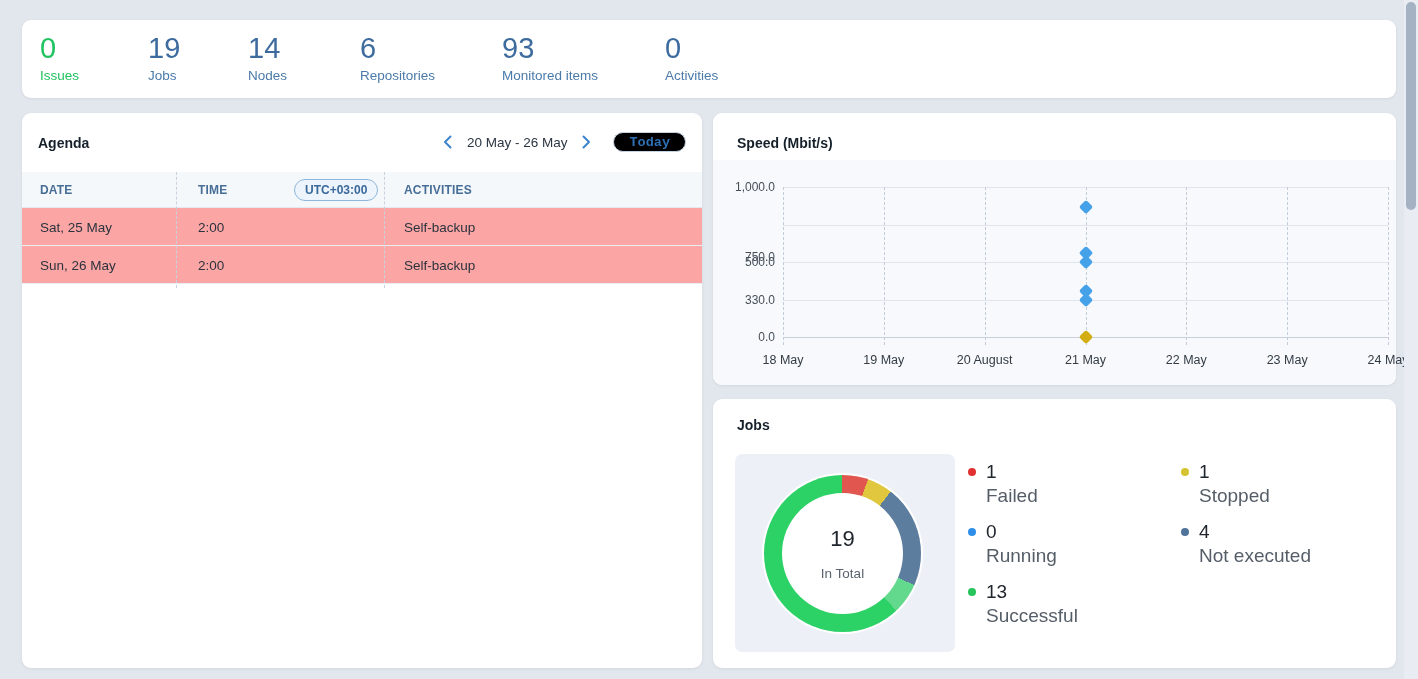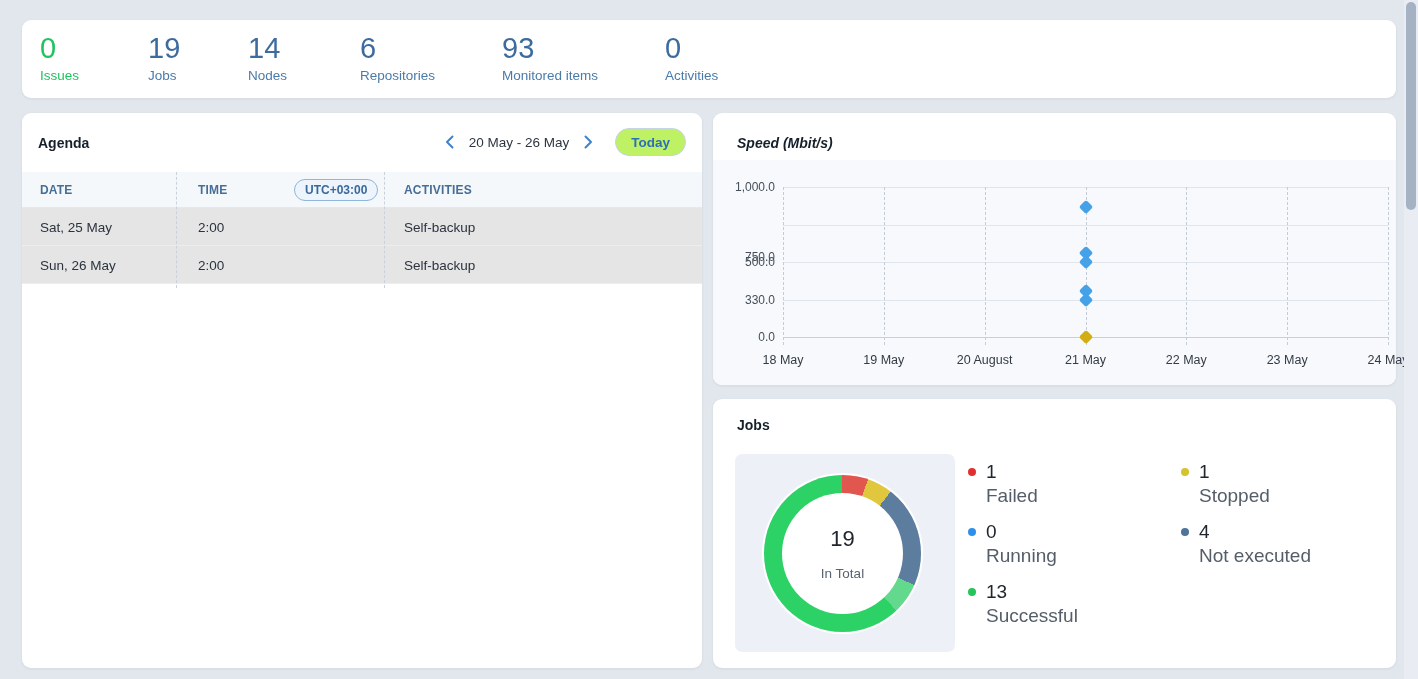--- a/index.html
+++ b/index.html
@@ -40,23 +40,23 @@
 
   #agenda-nav { position: absolute; right: 16px; top: 15px; height: 28px; display: flex; align-items: center; }
   .chev-btn {
     width: 22px; height: 22px; border: none; background: transparent;
     color: #3e82cc; cursor: pointer; display: flex; align-items: center; justify-content: center;
     padding: 0;
   }
   .chev-btn svg { display: block; }
   #date-range { font-size: 13.5px; color: #2c3642; margin: 0 8px; white-space: nowrap; }
   #today-button {
-    margin-left: 16px; height: 28px; padding: 0 15px;
-    background: #bef264; border: 1px solid #c5d3e2; border-radius: 14px;
-    color: #2e6fb5; font-size: 13.5px; font-weight: bold; font-family: Liberation Sans, sans-serif;
+    margin-left: 16px; height: 20px; padding: 0 15px;
+    background: #000000; border: 1px solid #c5d3e2; border-radius: 14px;
+    color: #2e6fb5; font-size: 13.5px; font-weight: bold; font-family: Liberation Mono, monospace;
     cursor: pointer;
   }
 
   #agenda-table { position: absolute; left: 0; top: 59px; width: 680px; }
   #agenda-table .thead {
     position: relative; height: 36px; background: #f5f8fb;
     border-bottom: 1px solid #e3e9f0;
   }
   .th {
     position: absolute; top: 0; height: 36px; display: flex; align-items: center;
@@ -66,39 +66,39 @@
   .th-time { left: 176px; }
   .th-activities { left: 382px; }
   #utc-badge {
     position: absolute; top: 7px; left: 272px; height: 22px; padding: 0 10px;
     border: 1px solid #8fb6dc; border-radius: 11px; background: #edf4fb;
     color: #39689b; font-size: 12px; font-weight: bold;
     display: flex; align-items: center; cursor: pointer;
   }
   .trow {
     position: relative; height: 38px; border-bottom: 1px solid #e9eef3;
-    background: #e5e5e5; cursor: pointer;
+    background: #fca5a5; cursor: pointer;
   }
   .td {
     position: absolute; top: 0; height: 38px; display: flex; align-items: center;
     font-size: 13.5px; color: #2b333d;
   }
   .td-date { left: 18px; }
   .td-time { left: 176px; }
   .td-activity { left: 382px; }
   .col-divider {
     position: absolute; top: 0; width: 0; height: 116px;
     border-left: 1px dashed #c9d2dc;
   }
   #col-divider-1 { left: 154px; }
   #col-divider-2 { left: 362px; }
 
   
   #speed-panel { left: 713px; top: 113px; width: 683px; height: 272px; }
-  #speed-title { left: 24px; top: 22px; font-style: italic; }
+  #speed-title { left: 24px; top: 22px; }
   #speed-chart-bg {
     position: absolute; left: 0; top: 47px; width: 683px; height: 225px;
     background: #f7f9fc; border-radius: 0 0 9px 9px;
   }
   #speed-plot { position: absolute; left: 70px; top: 74px; width: 605px; height: 150px; }
   .hgrid { position: absolute; left: 0; width: 605px; height: 0; border-top: 1px solid #dfe5eb; }
   .hgrid.zero-line { border-top-color: #c8d0d9; }
   .vgrid { position: absolute; top: 0; width: 0; height: 158px; border-left: 1px dashed #c2cdd9; }
   .ytick {
     position: absolute; width: 60px; text-align: right; right: 621px;

